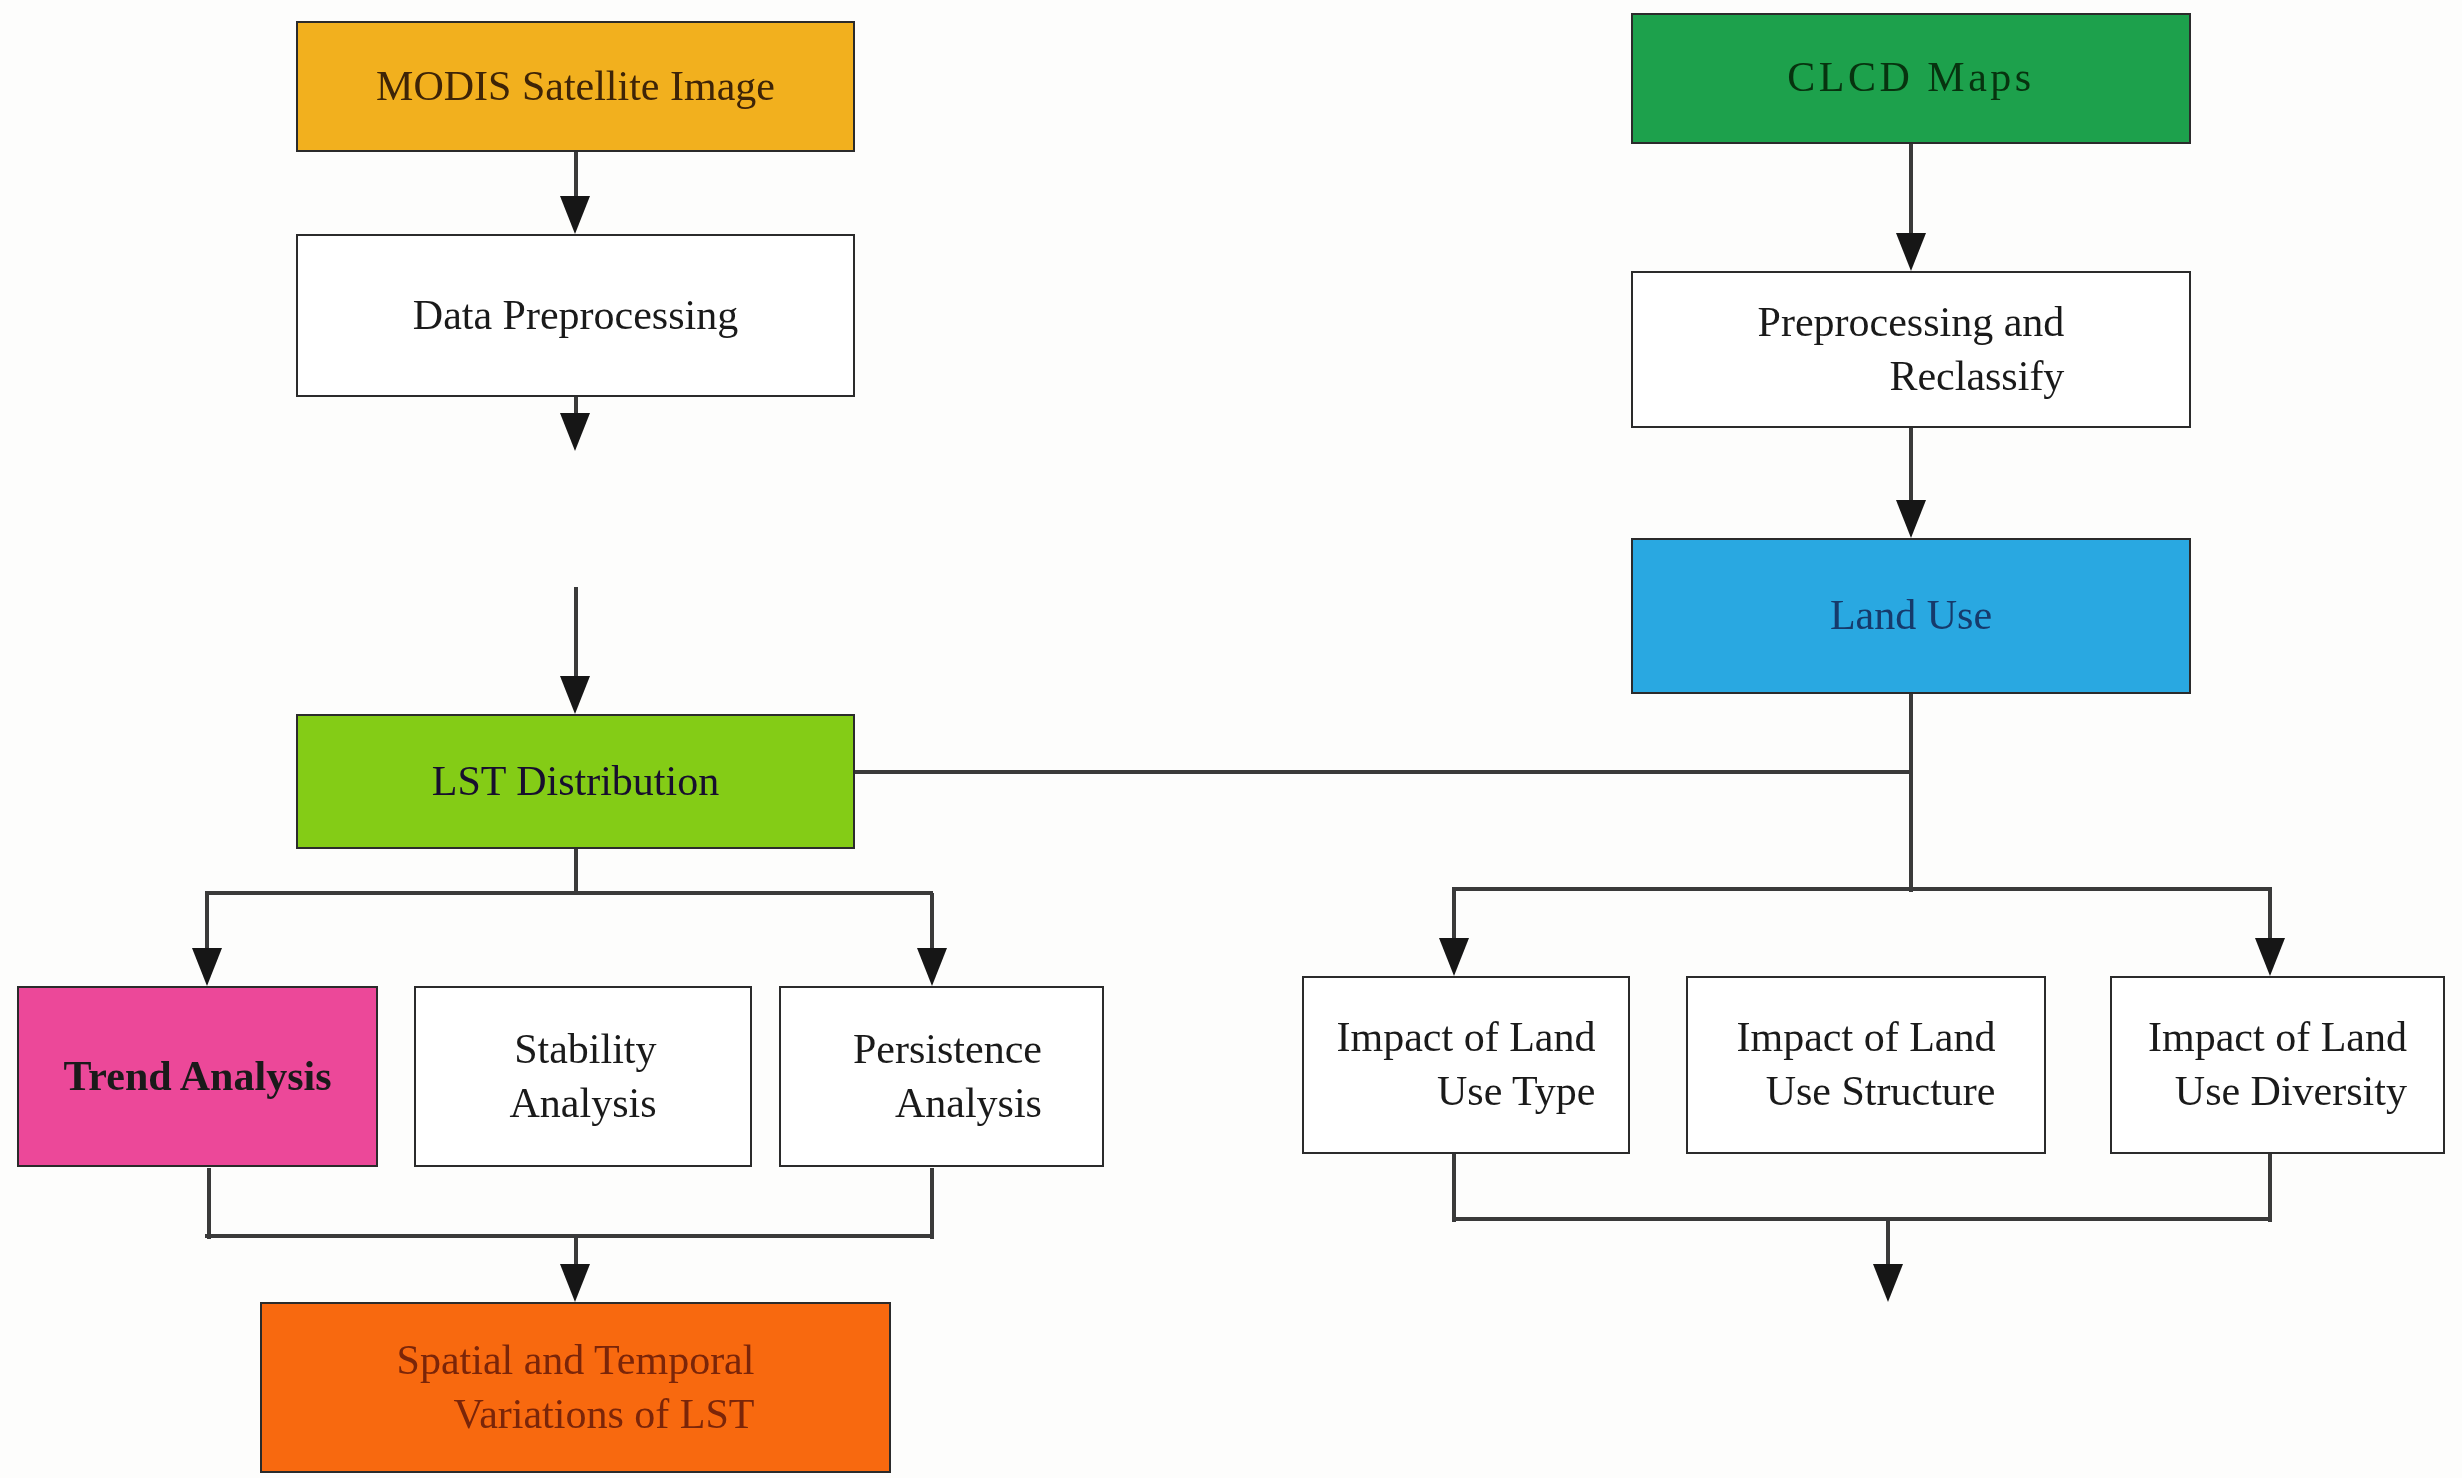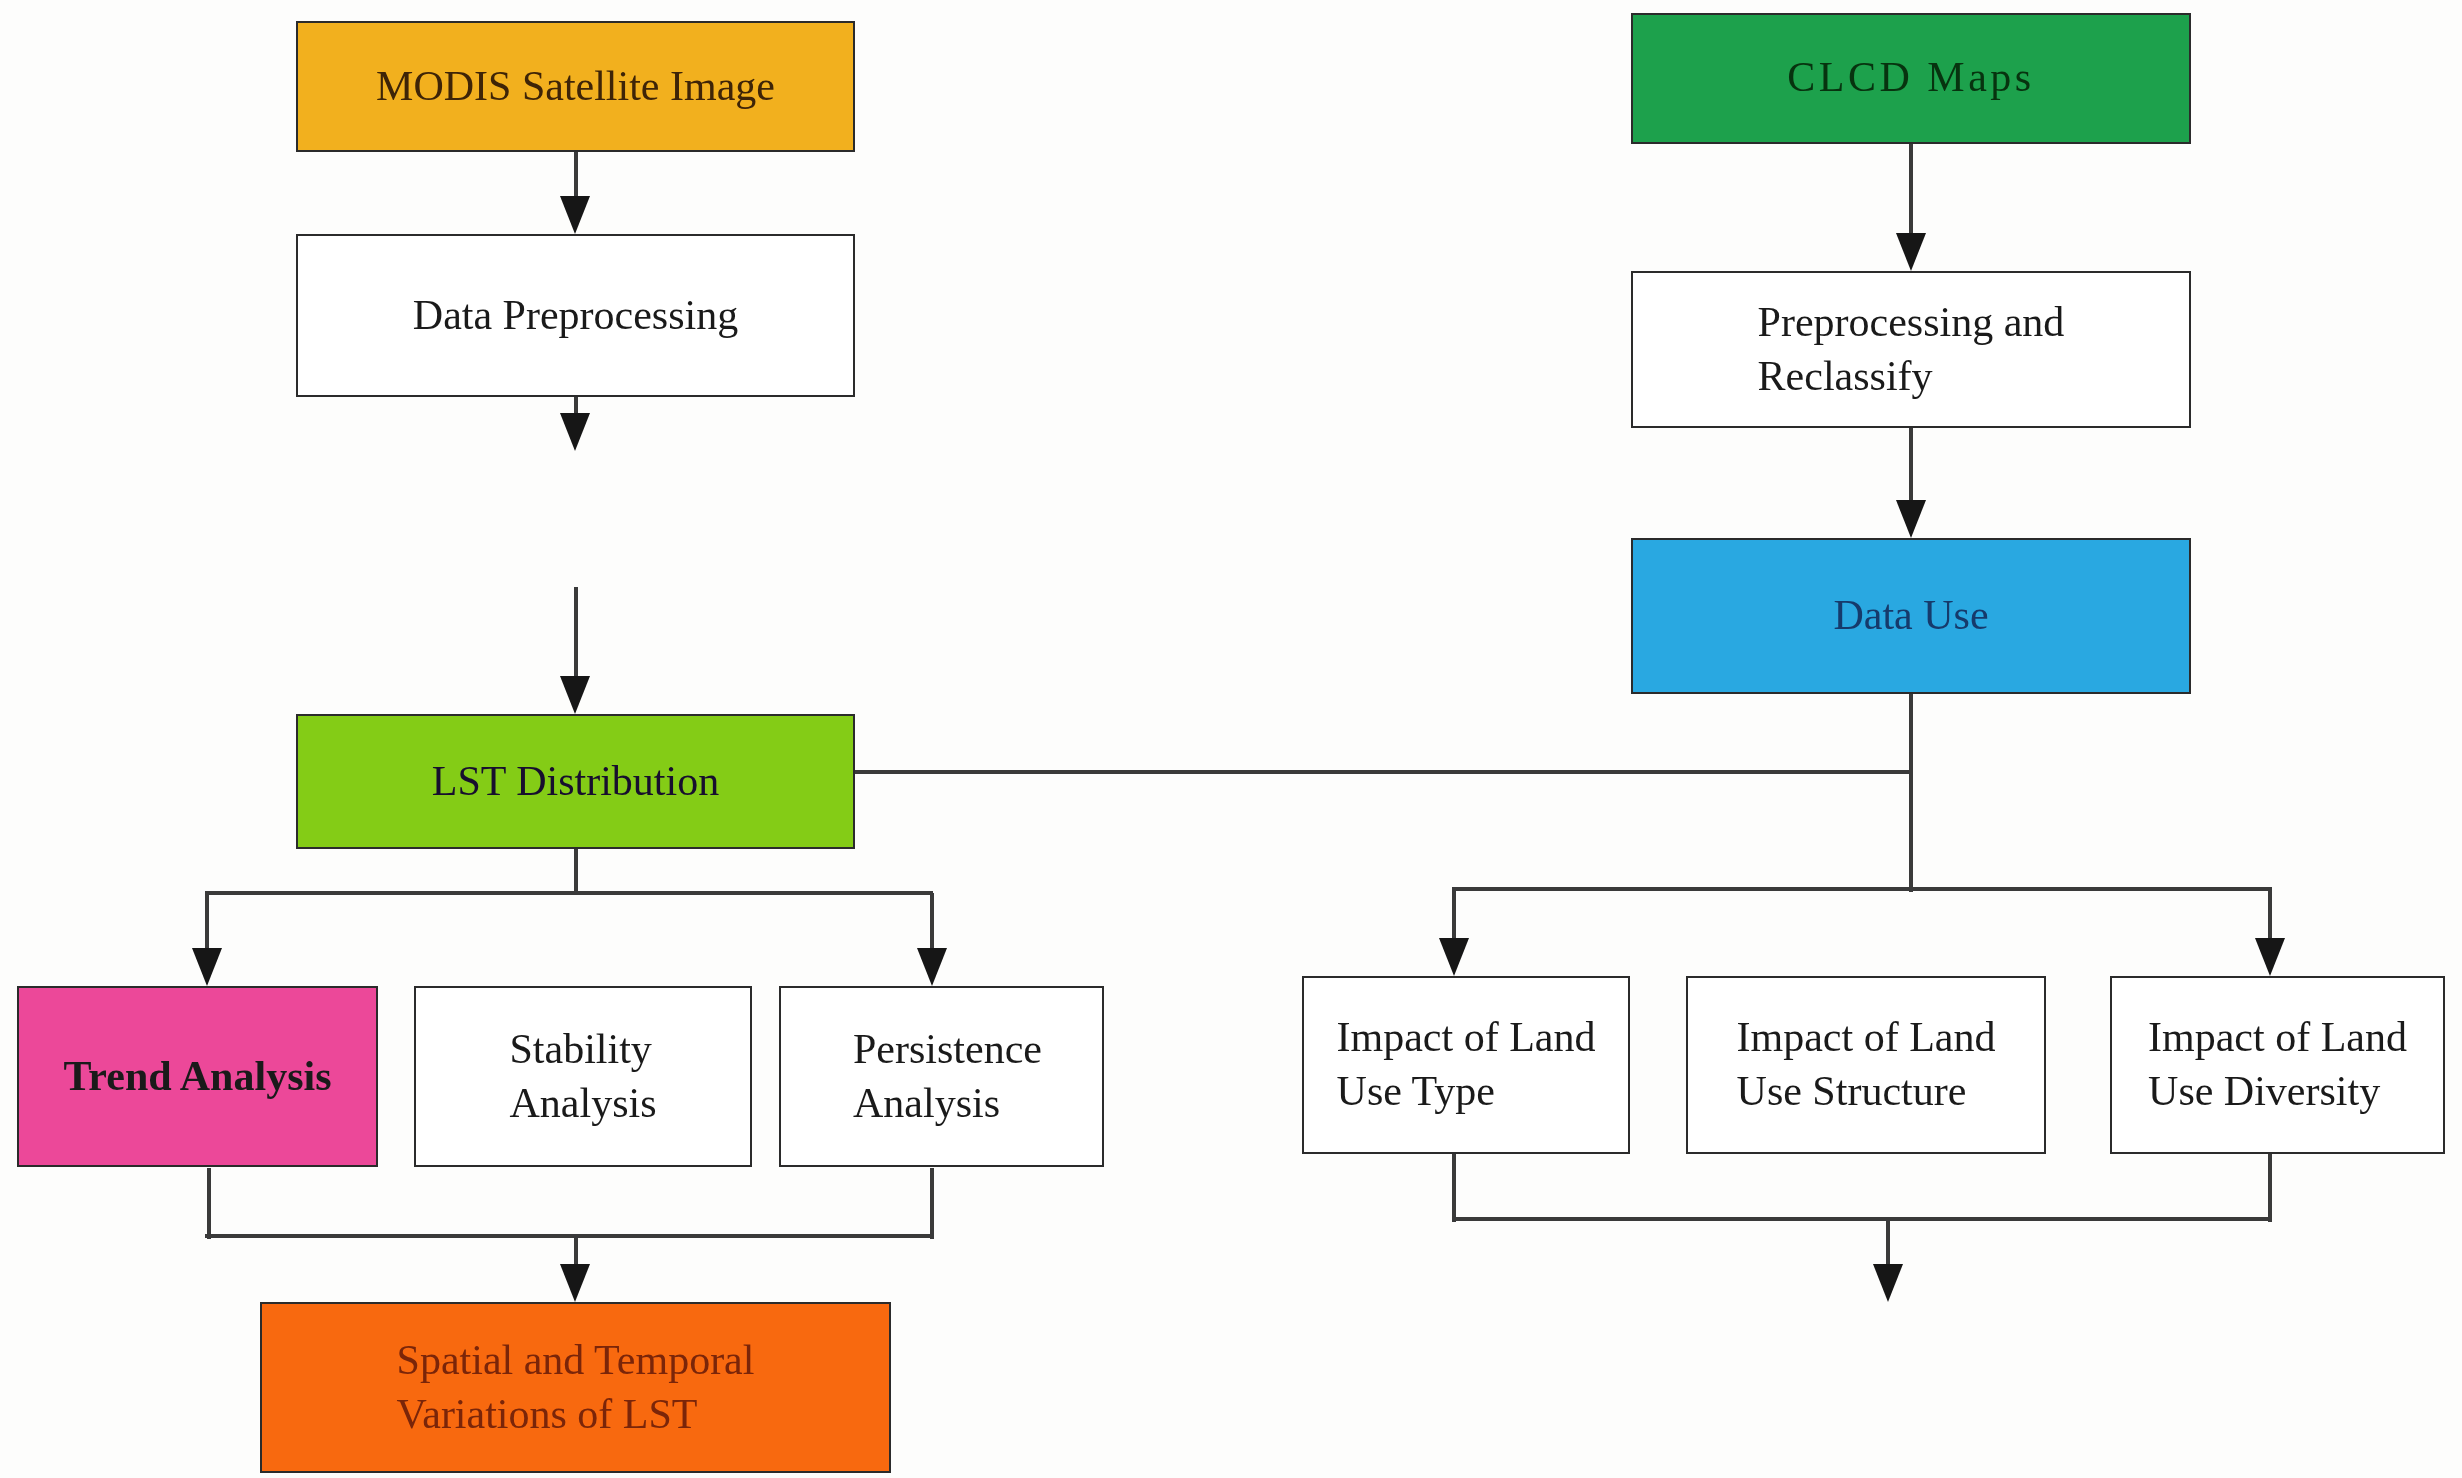--- a/index.html
+++ b/index.html
@@ -13,21 +13,21 @@
     width:2462px;height:1479px;
     background:#fdfdfc;
     font-family:"Liberation Serif","DejaVu Serif",serif;
     overflow:hidden;
   }
   .node{
     position:absolute;
     box-sizing:border-box;
     border:2.8px solid var(--border);
     display:flex;align-items:center;justify-content:center;
-    text-align:left;
+    text-align:right;
     background:#ffffff;
   }
   .node .label{
     white-space:pre-line;
     font-size:42px;
     line-height:1.28;
     padding:0 10px;
   }
   .sparse .label{letter-spacing:3.5px;}
   .vline{position:absolute;width:3.5px;background:var(--line);}
@@ -128,21 +128,21 @@
   <div class="node" style="left: 1631px; top: 271px; width: 560px; height: 157px; background-color: rgb(255, 255, 255); color: rgb(26, 26, 26);">
     <span class="label">Preprocessing and
 Reclassify</span>
   </div>
 
   <div class="node sparse" style="left: 1631px; top: 12.7px; width: 560px; height: 131px; background-color: rgb(29, 161, 76); color: rgb(7, 51, 15);">
     <span class="label">CLCD Maps</span>
   </div>
 
   <div class="node" style="left: 1631px; top: 538px; width: 560px; height: 156px; background-color: rgb(41, 168, 225); color: rgb(22, 58, 107);">
-    <span class="label">Data Use</span>
+    <span class="label">Land Use</span>
   </div>
 
   <div class="node" style="left: 1302px; top: 976px; width: 328px; height: 178px; background-color: rgb(255, 255, 255); color: rgb(26, 26, 26);">
     <span class="label">Impact of Land
 Use Type</span>
   </div>
 
   <div class="node" style="left: 1686px; top: 976px; width: 360px; height: 178px; background-color: rgb(255, 255, 255); color: rgb(26, 26, 26);">
     <span class="label">Impact of Land
 Use Structure</span>

